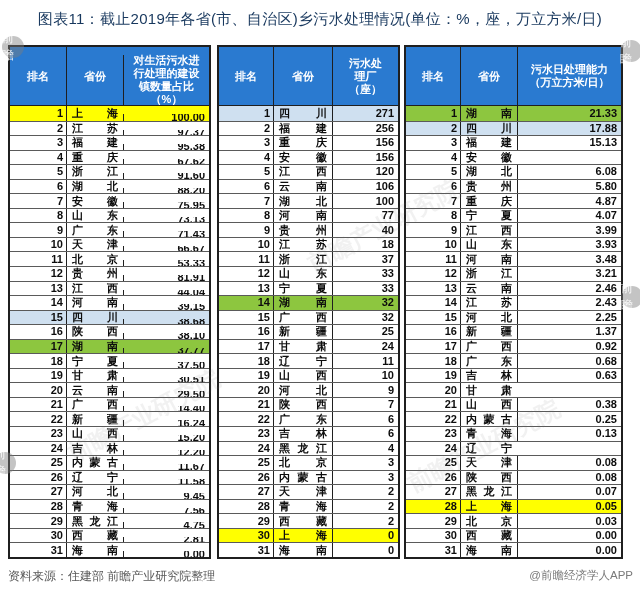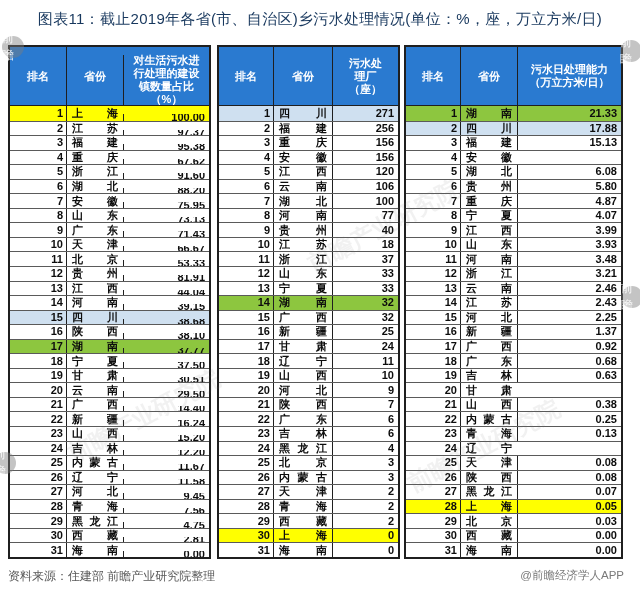--- a/index.html
+++ b/index.html
@@ -40,21 +40,21 @@
   .hl-yellow{background:var(--yellow);}
   .hl-green{background:var(--green);}
   .hl-blue{background:var(--blue);}
   
   .t0 .c1{width:56px;} .t0 .c2{width:57px;} .t0 .c3{width:86px;margin-top:8px;}
   
   .t1 .c1{width:54px;} .t1 .c2{width:59px;} .t1 .c3{width:66px;}
   
   .t2 .c1{width:54px;} .t2 .c2{width:57px;} .t2 .c3{width:104px;}
   .footer-left{position:absolute;left:8px;top:568px;font-size:12px;color:#595959;}
-  .footer-right{position:absolute;right:16px;top:568px;font-size:11.5px;color:#7a7a7a;}
+  .footer-right{position:absolute;right:7px;top:568px;font-size:11.5px;color:#7a7a7a;}
   .wm-text{
     position:absolute;font-size:24px;font-weight:bold;color:rgba(120,120,120,0.12);
     transform:rotate(-28deg);white-space:nowrap;z-index:1;pointer-events:none;
   }
   .wm-text.over{z-index:3;color:rgba(120,120,120,0.10);}
   .wm-logo{
     position:absolute;width:22px;height:22px;border-radius:50%;
     background:rgba(125,125,125,0.45);z-index:3;pointer-events:none;
     color:rgba(255,255,255,0.9);font-size:12px;display:flex;align-items:center;justify-content:center;
   }

